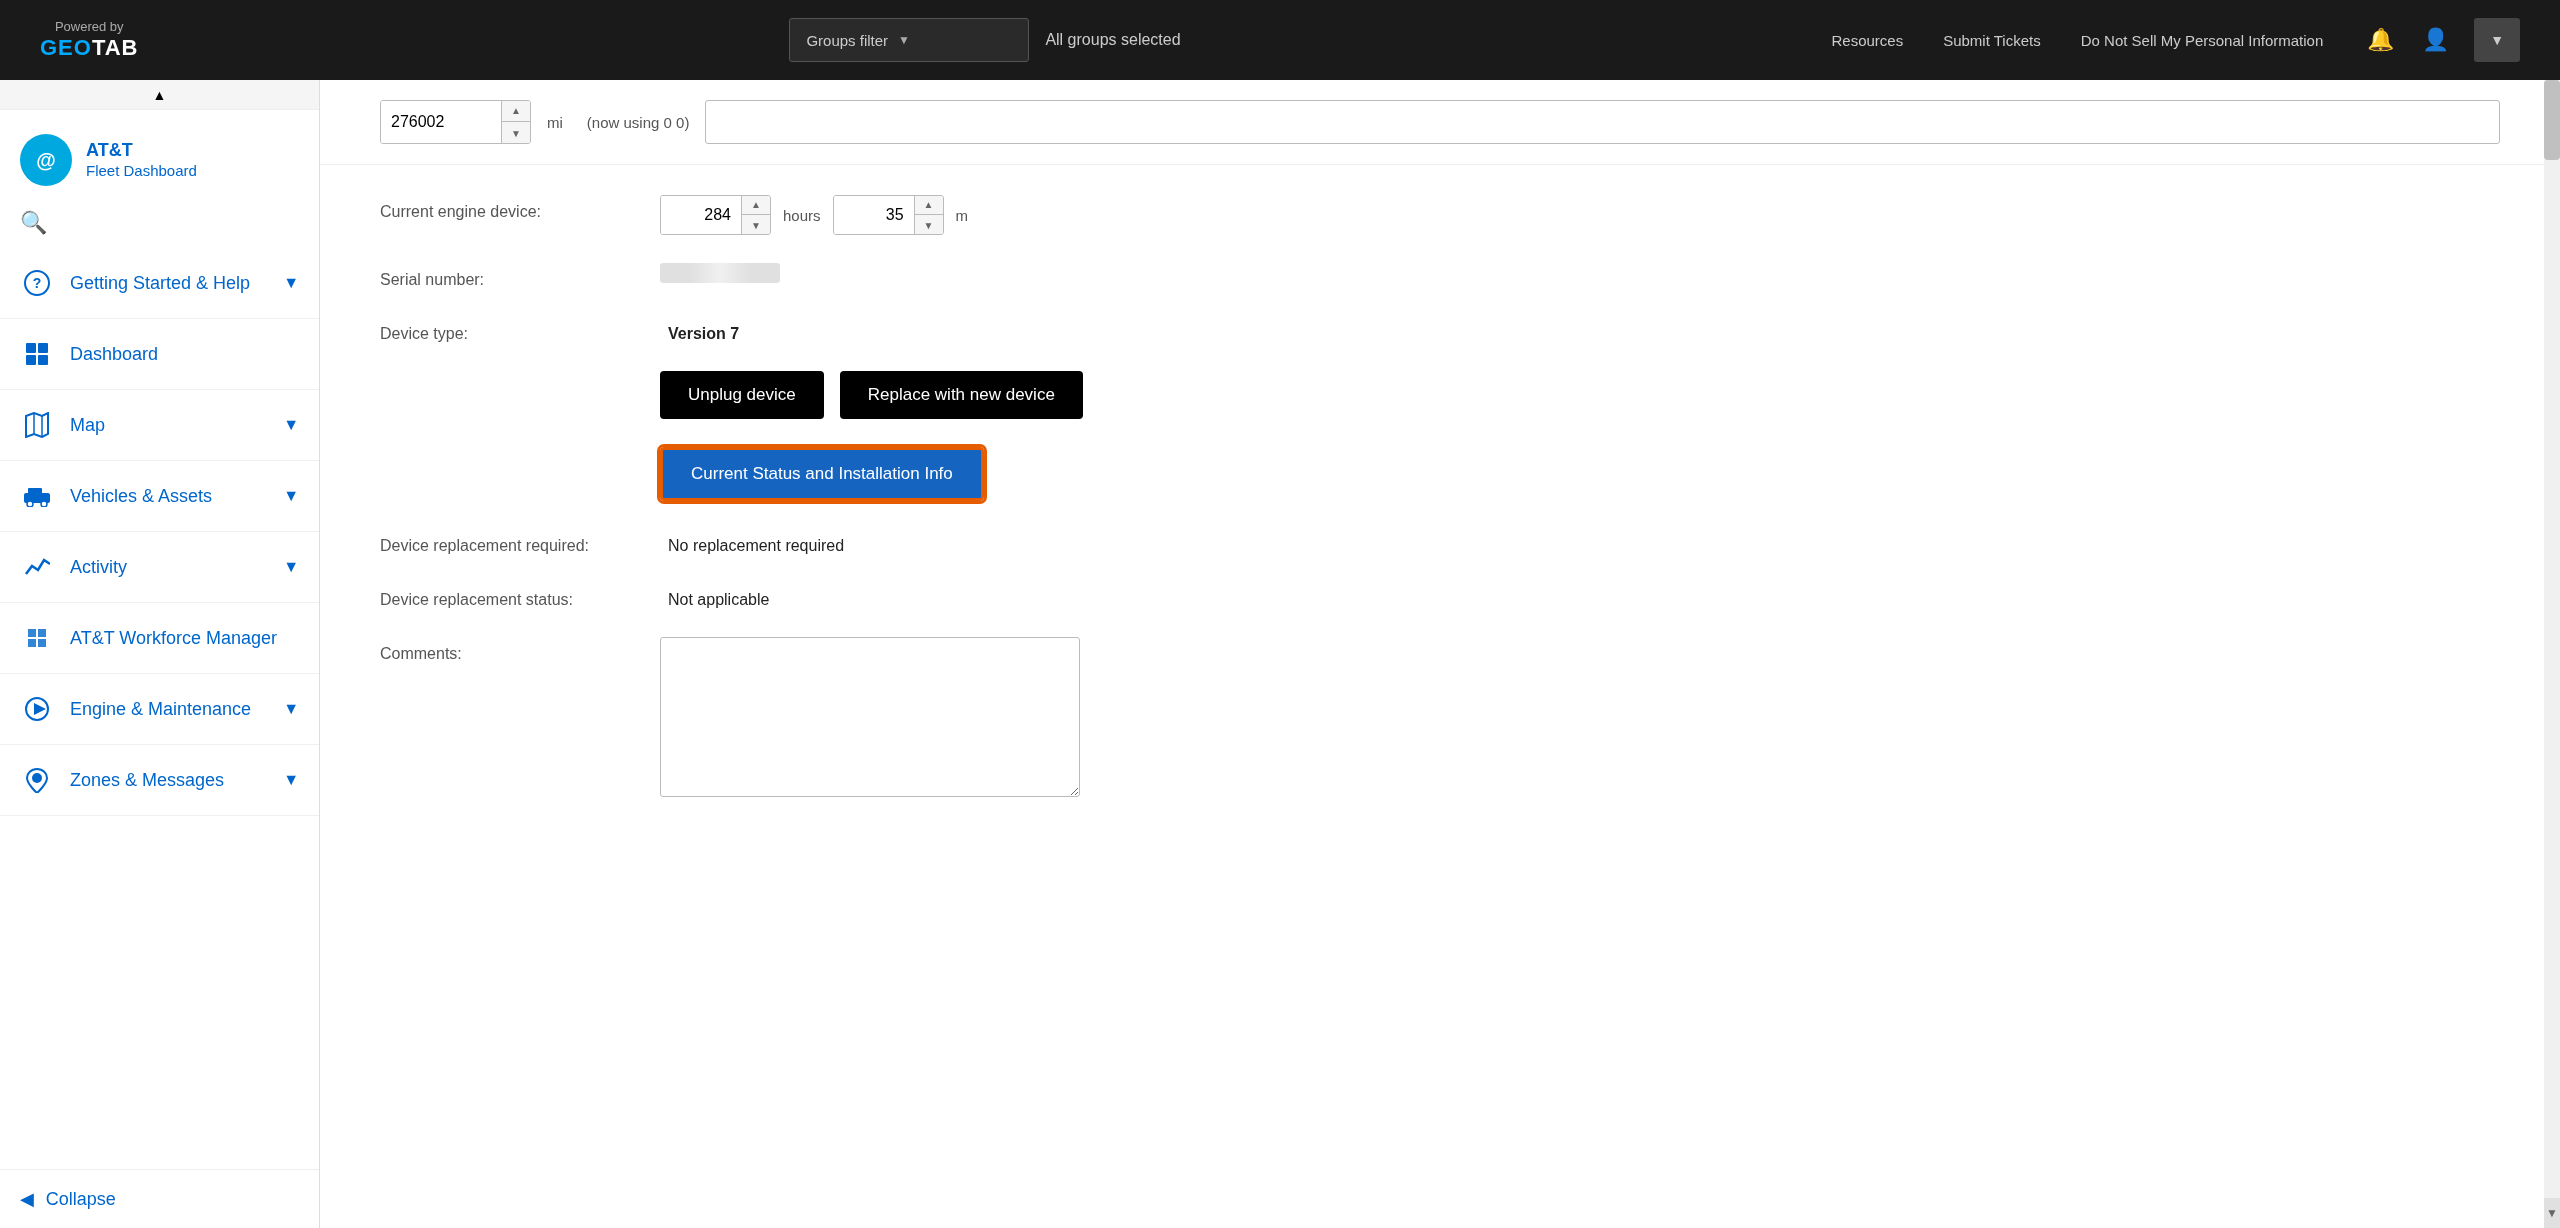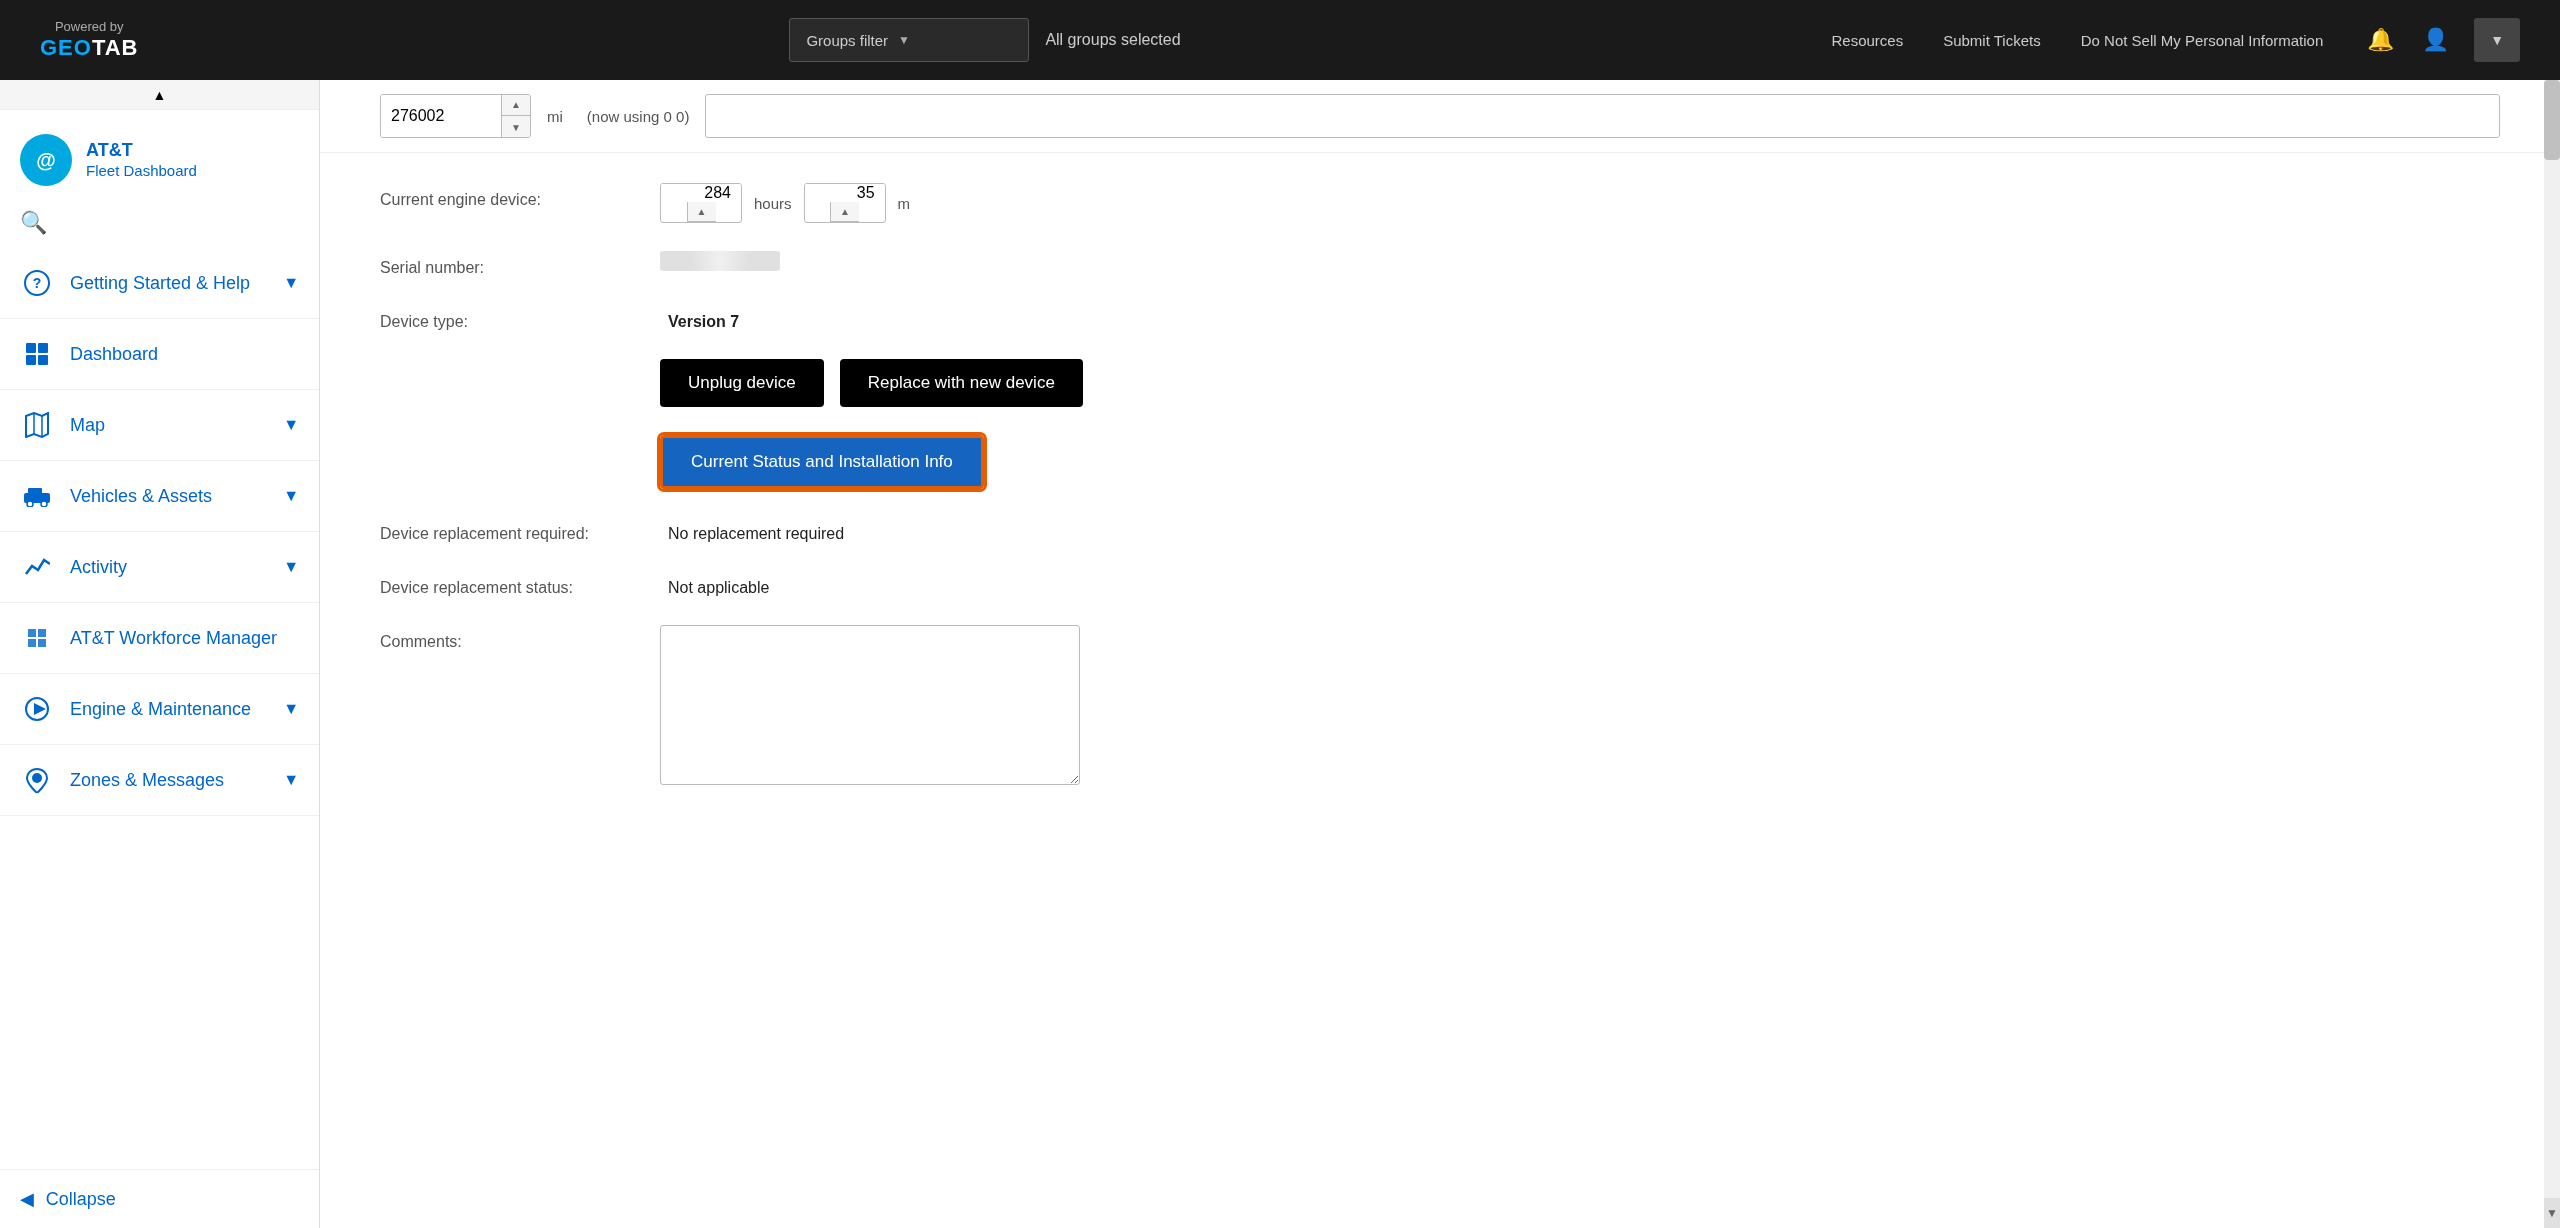--- a/index.html
+++ b/index.html
@@ -280,21 +280,20 @@
       align-items: center;
       gap: 12px;
     }
     .spinner-input {
       display: flex;
       align-items: center;
       border: 1px solid #bbb;
       border-radius: 3px;
       overflow: hidden;
       height: 40px;
-      flex-direction: column;
     }
     .spinner-input input {
       width: 80px;
       height: 40px;
       border: none;
       padding: 0 10px;
       font-size: 16px;
       text-align: right;
       outline: none;
     }
@@ -325,21 +324,21 @@
       width: 120px;
       height: 20px;
       background: linear-gradient(90deg, #e0e0e0 25%, #f0f0f0 50%, #e0e0e0 75%);
       border-radius: 3px;
     }
 
     
     .top-input-row {
       display: flex;
       align-items: center;
-      padding: 14px 60px;
+      padding: 20px 60px;
       gap: 16px;
       border-bottom: 1px solid #eee;
     }
     .top-spinner {
       display: flex;
       align-items: center;
       border: 1px solid #bbb;
       border-radius: 3px;
       overflow: hidden;
       height: 44px;

